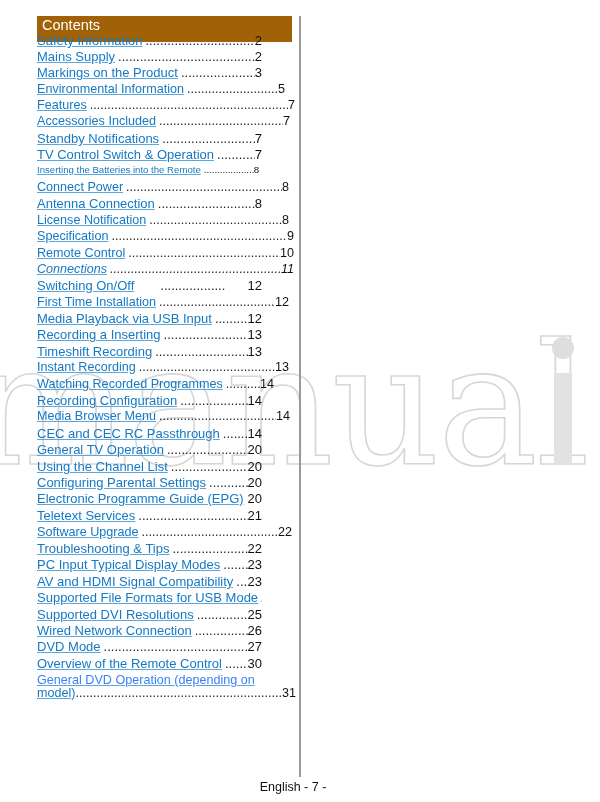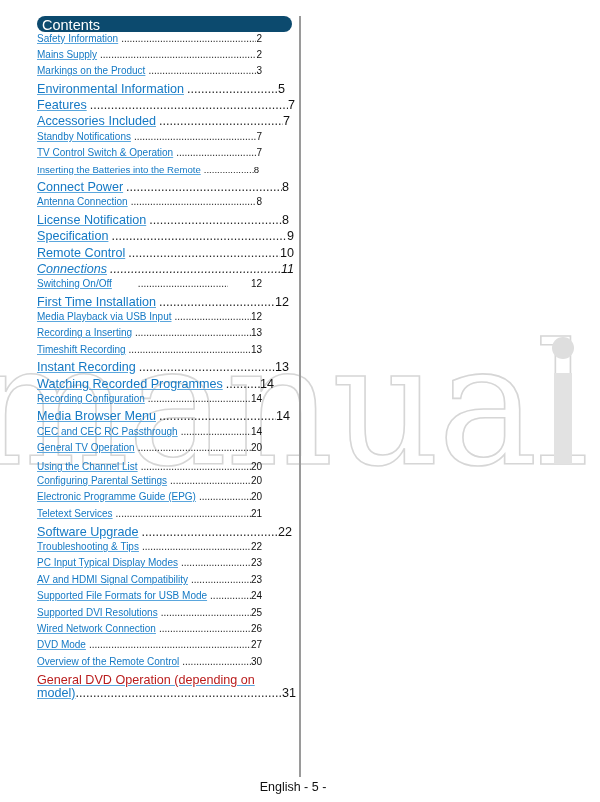--- a/index.html
+++ b/index.html
@@ -5,22 +5,22 @@
   html, body { margin: 0; padding: 0; }
   body {
     width: 600px; height: 802px; background: #ffffff; position: relative; overflow: hidden;
     font-family: "Liberation Sans", sans-serif; color: #111;
   }
   .watermark {
     position: absolute; left: -30px; top: 318px; width: 640px; height: 160px;
     pointer-events: none; z-index: 0;
   }
   .header-bar {
-    position: absolute; left: 37px; top: 16px; width: 255px; height: 16px;
-    background: #0c4a6e; z-index: 2; border-radius: 9px;
+    position: absolute; left: 37px; top: 16px; width: 255px; height: 26px;
+    background: #a16207; z-index: 2;
   }
   .header-bar span {
     position: absolute; left: 5px; top: 0px; color: #ffffff; font-size: 14.5px; line-height: 18px;
   }
   .divider {
     position: absolute; left: 299px; top: 16px; width: 2px; height: 761px; background: #9a9a9a; z-index: 2;
   }
   .toc { position: absolute; left: 37px; top: 33px; z-index: 2; }
   .row {
     position: absolute; left: 0; display: flex; align-items: baseline; white-space: nowrap; overflow: hidden;
@@ -30,24 +30,24 @@
     text-underline-offset: 1px; cursor: pointer;
   }
   .row .leader {
     flex: 1 1 auto; overflow: hidden; color: #222; letter-spacing: 0px; margin-left: 3px;
   }
   .row .leader::before {
     content: "........................................................................................................................................";
   }
   .row .page { color: #111; flex: 0 0 auto; }
   .s-s { font-size: 9.6px; height: 14px; }
-  .s-m { font-size: 10px; height: 15px; }
+  .s-m { font-size: 13px; height: 15px; }
   .s-l { font-size: 12.6px; height: 16px; }
   .row2 { position: absolute; left: 0; font-size: 12.6px; white-space: nowrap; }
-  .row2 .title { color: #b91c1c; text-decoration: underline; text-decoration-color: #5aa6dd; cursor: pointer; }
+  .row2 .title { color: #3b82f6; text-decoration: underline; text-decoration-color: #5aa6dd; cursor: pointer; }
   .footer {
     position: absolute; left: 0; width: 586px; top: 780px; text-align: center; font-size: 12.5px; color: #111; z-index: 2;
   }
 </style>
 </head>
 <body>
 
 <svg class="watermark" viewBox="0 0 640 160" xmlns="http://www.w3.org/2000/svg">
   <text x="0" y="146" font-family="DejaVu Serif, serif" font-size="168" fill="none" stroke="#d6d6d6" stroke-width="1.6" letter-spacing="-2">manual</text>
   <circle cx="593" cy="30" r="11" fill="#dedede"></circle>
@@ -257,13 +257,13 @@
       <span class="page">30</span>
     </div>
     <div class="row2" style="top: 640px;"><span class="title">General DVD Operation (depending on</span></div>
     <div class="row s-l" style="top: 653px; width: 259px;">
       <span class="title">model)</span>
       <span class="leader" style="margin-left: 0px;"></span>
       <span class="page">31</span>
     </div>
   </div>
 
-<div class="footer">English - 5 -</div>
+<div class="footer">English - 7 -</div>
 
 </body></html>

